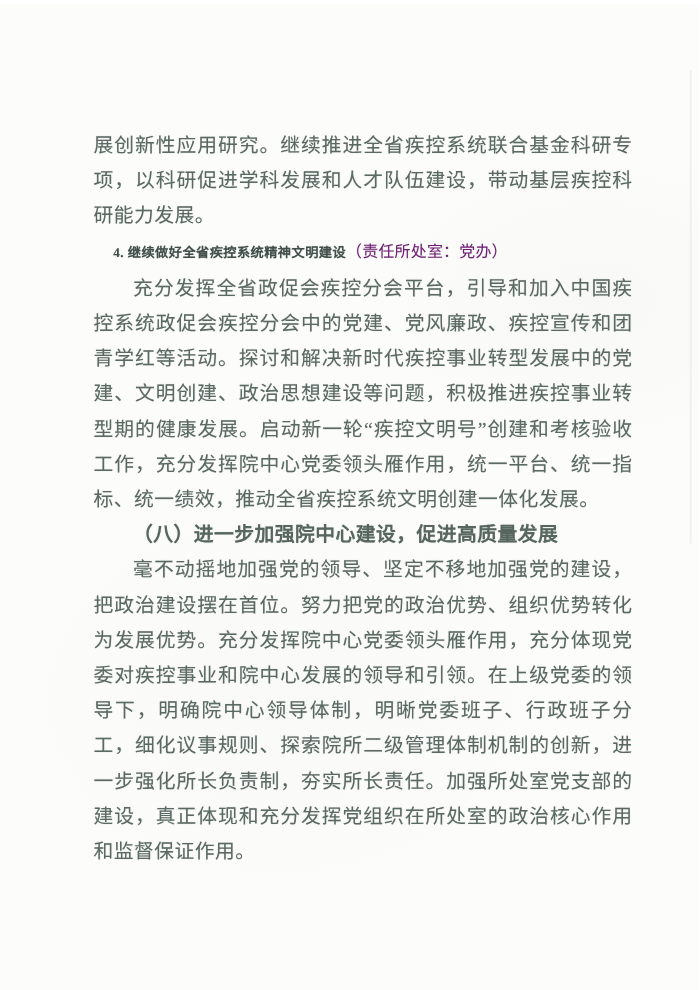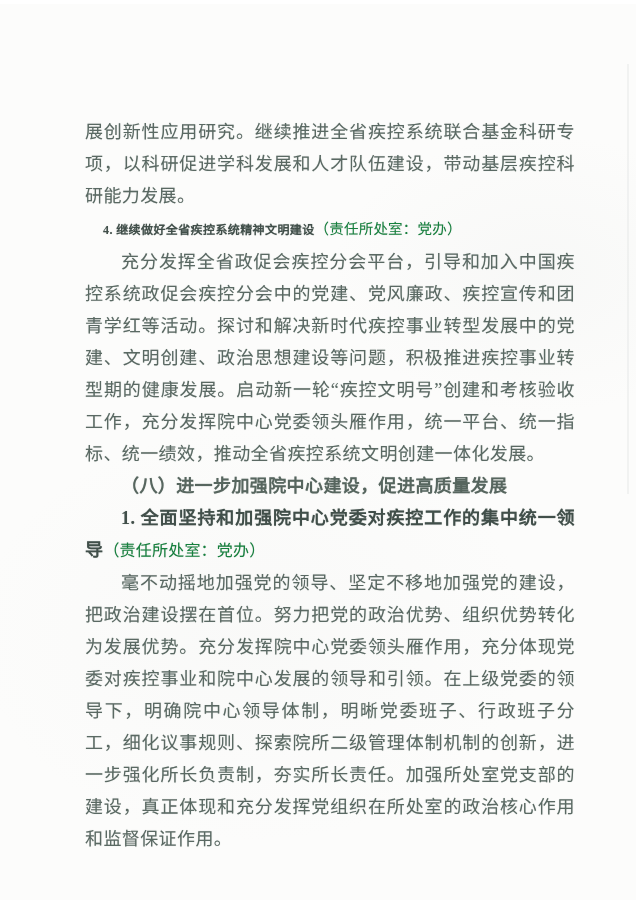--- a/index.html
+++ b/index.html
@@ -47,21 +47,21 @@
     font-weight: 700;
     color: #414f4a;
     text-shadow: 0 0 1px rgba(65, 79, 74, 0.35);
   }
   .heading-4 { text-indent: 1em; }
   .heading-4 .heading-title { font-size: 12px; }
   .heading-4 .annotation { font-size: 14.5px; }
   .annotation {
     font-weight: 400;
     font-size: 16px;
-    color: #15803d;
+    color: #701a75;
     letter-spacing: 0.2px;
   }
   .section-line { color: #57665f; font-weight: bold; }
   .scan-bottom-edge {
     position: absolute;
     left: 0;
     bottom: 0;
     width: 100%;
     height: 3px;
     background: #dcdcdc;
@@ -84,20 +84,19 @@
   <div class="content">
 
     <p class="para no-indent">展创新性应用研究。继续推进全省疾控系统联合基金科研专项，以科研促进学科发展和人才队伍建设，带动基层疾控科研能力发展。</p>
 
     <p class="para heading heading-4"><span class="heading-title">4. 继续做好全省疾控系统精神文明建设</span><span class="annotation">（责任所处室：党办）</span></p>
 
     <p class="para indent">充分发挥全省政促会疾控分会平台，引导和加入中国疾控系统政促会疾控分会中的党建、党风廉政、疾控宣传和团青学红等活动。探讨和解决新时代疾控事业转型发展中的党建、文明创建、政治思想建设等问题，积极推进疾控事业转型期的健康发展。启动新一轮“疾控文明号”创建和考核验收工作，充分发挥院中心党委领头雁作用，统一平台、统一指标、统一绩效，推动全省疾控系统文明创建一体化发展。</p>
 
     <p class="para indent section-line">（八）进一步加强院中心建设，促进高质量发展</p>
 
-    <p class="para heading indent"><span class="heading-title">1. 全面坚持和加强院中心党委对疾控工作的集中统一领导</span><span class="annotation">（责任所处室：党办）</span></p>
 
     <p class="para indent">毫不动摇地加强党的领导、坚定不移地加强党的建设，把政治建设摆在首位。努力把党的政治优势、组织优势转化为发展优势。充分发挥院中心党委领头雁作用，充分体现党委对疾控事业和院中心发展的领导和引领。在上级党委的领导下，明确院中心领导体制，明晰党委班子、行政班子分工，细化议事规则、探索院所二级管理体制机制的创新，进一步强化所长负责制，夯实所长责任。加强所处室党支部的建设，真正体现和充分发挥党组织在所处室的政治核心作用和监督保证作用。</p>
 
   </div>
 
   <div class="scan-bottom-edge"></div>
 </div>
 
 </body></html>

